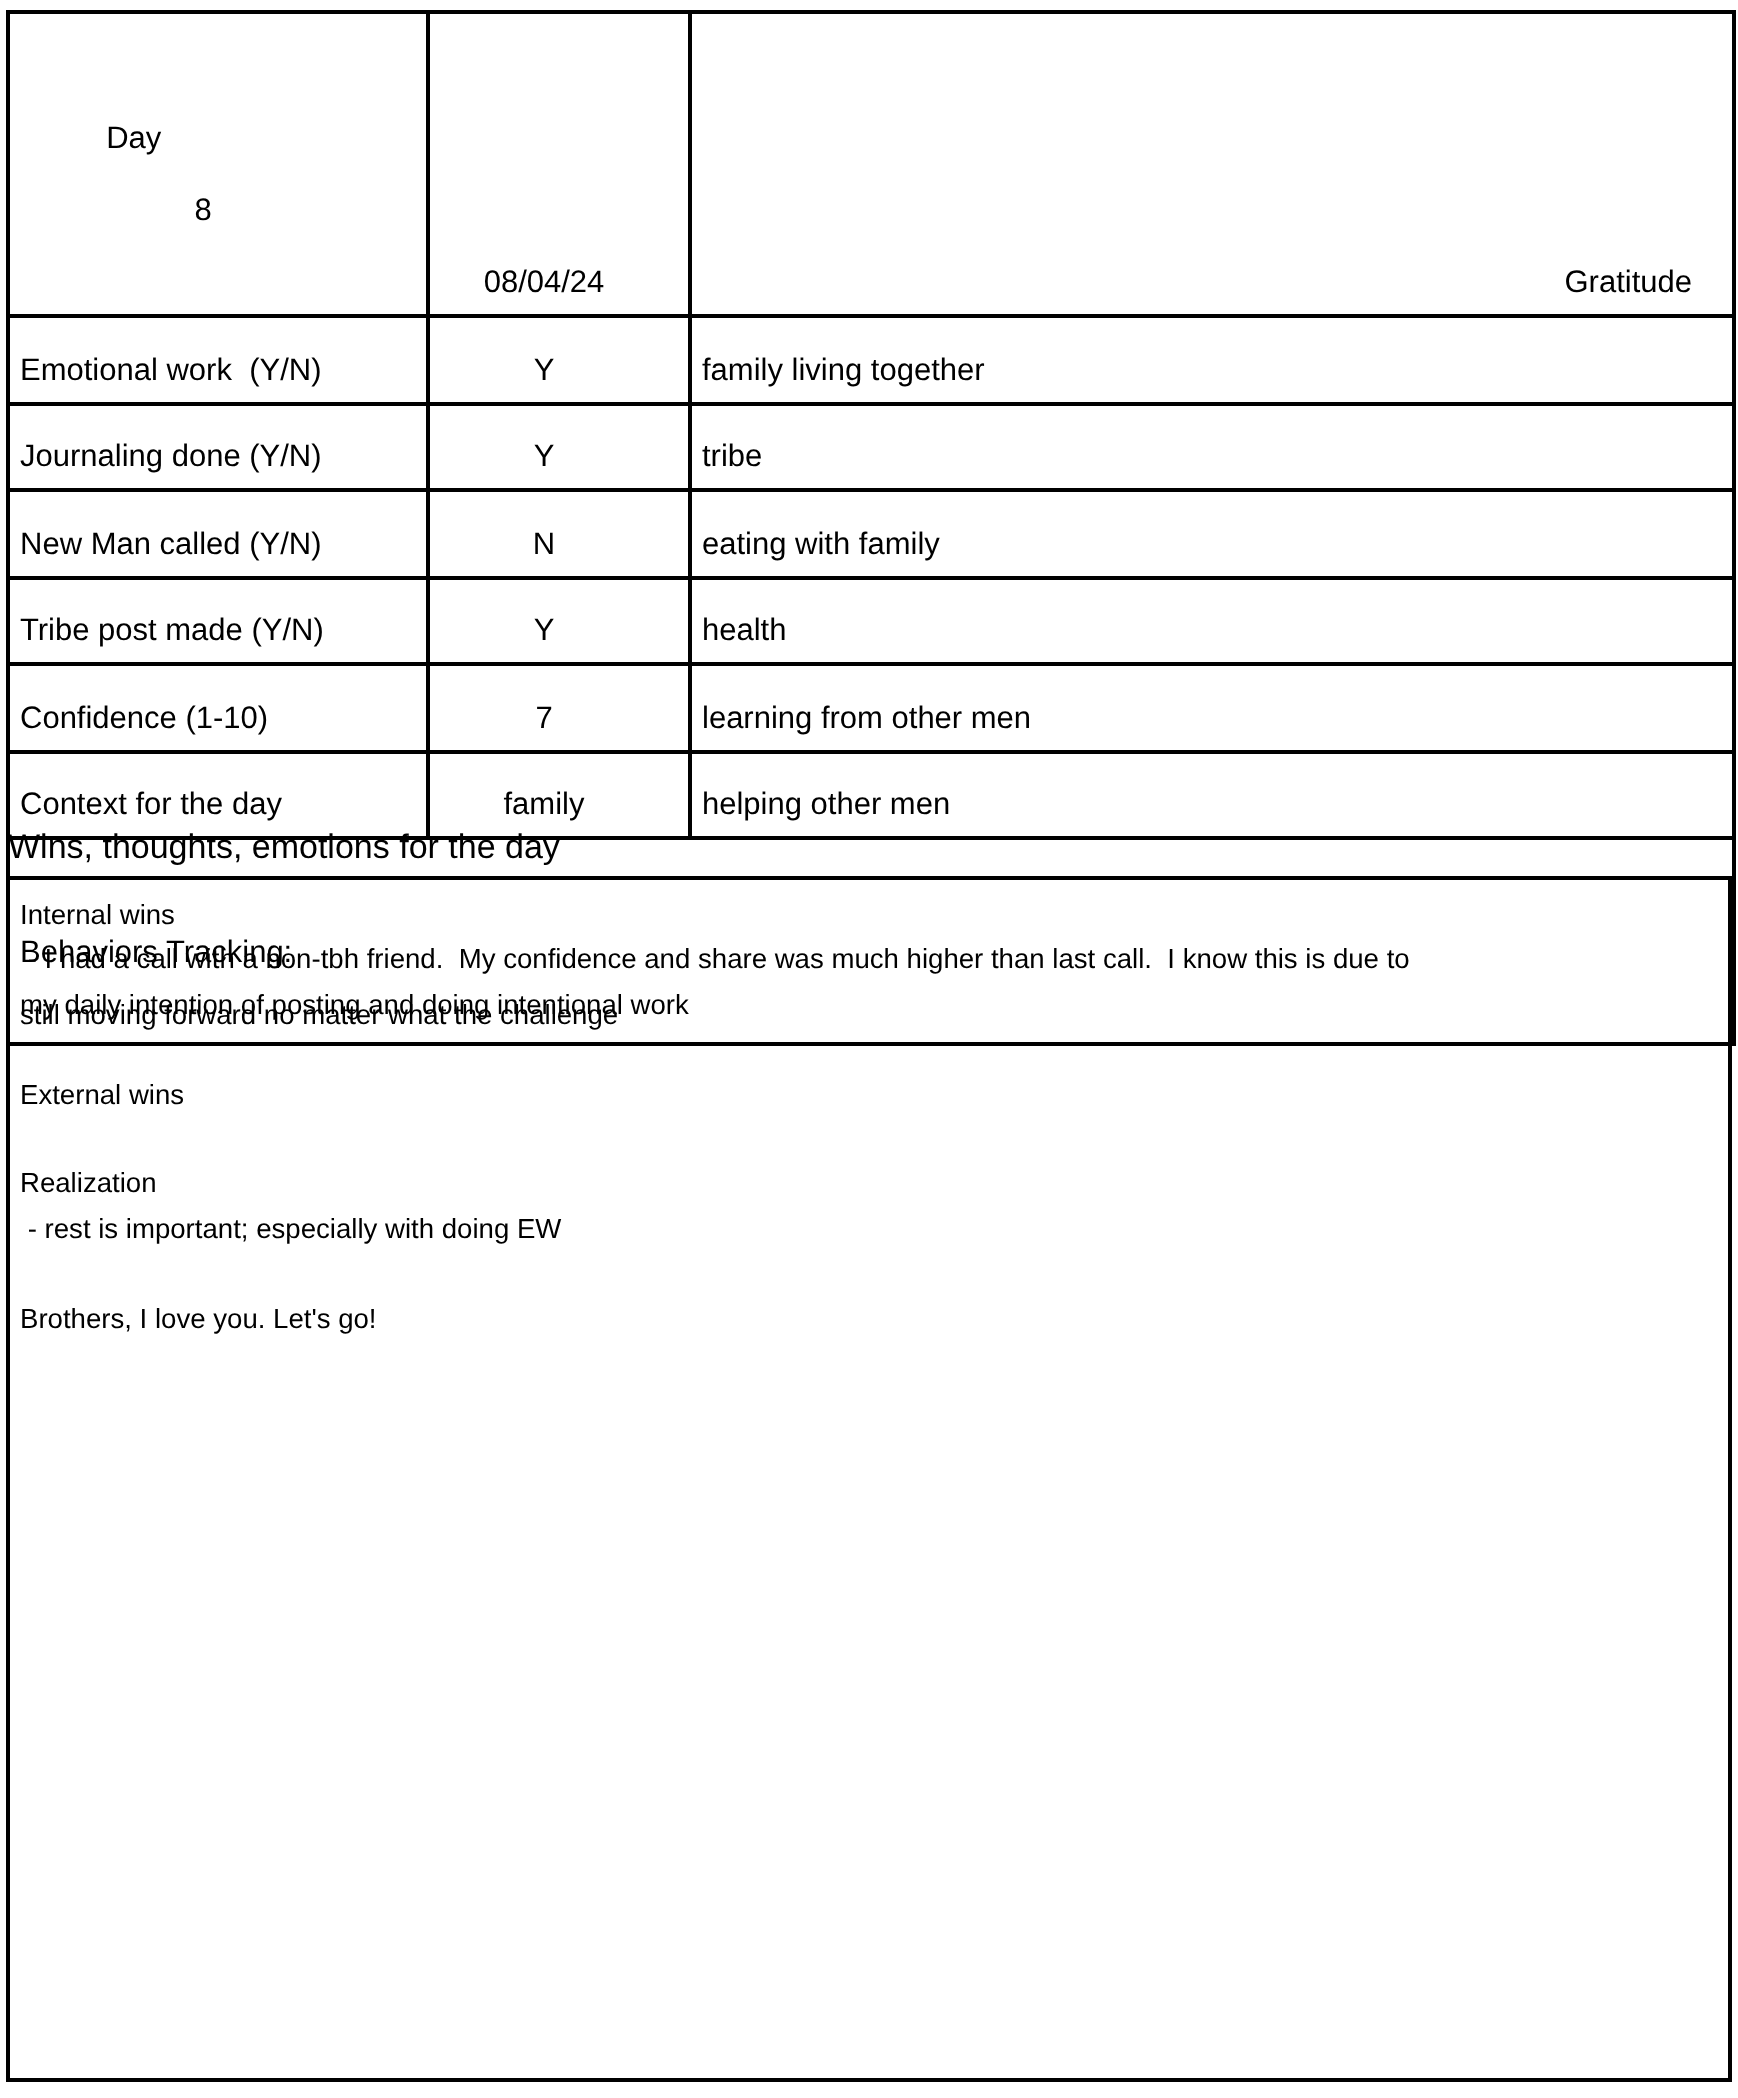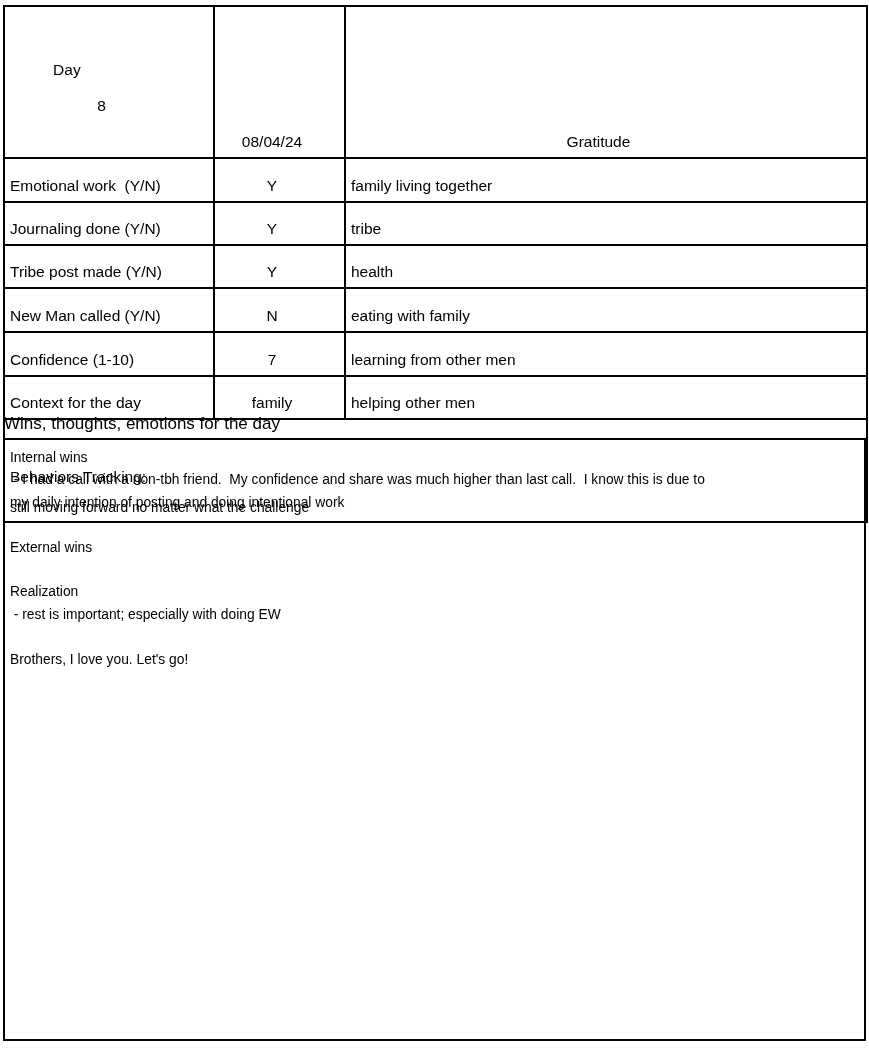--- a/index.html
+++ b/index.html
@@ -35,21 +35,21 @@
     font-size:15px;
     padding:0 2px 6px 2px;
   }
   td.c-grat {
     font-size:14.5px;
     padding:0 4px 7px 4px;
     border-radius:17px;
   }
   td.c-grat-header {
     border:none;
-    text-align:center;
+    text-align:right;
     font-size:15.5px;
     padding:0 4px 6px 4px;
     margin-left:28px;
   }
   .day-wrap { position:relative; width:100%; }
   .day-num {
     position:absolute;
     left:0; right:0;
     bottom:0;
     text-align:center;
@@ -113,29 +113,29 @@
     <tr style="height:44px">
       <td class="c-label">Emotional work  (Y/N)</td>
       <td class="c-value">Y</td>
       <td class="c-grat">family living together</td>
     </tr>
     <tr style="height:43px">
       <td class="c-label">Journaling done (Y/N)</td>
       <td class="c-value">Y</td>
       <td class="c-grat">tribe</td>
     </tr>
+    <tr style="height:44px">
+      <td class="c-label">New Man called (Y/N)</td>
+      <td class="c-value">N</td>
+      <td class="c-grat">eating with family</td>
+    </tr>
     <tr style="height:43px">
       <td class="c-label">Tribe post made (Y/N)</td>
       <td class="c-value">Y</td>
       <td class="c-grat">health</td>
-    </tr>
-    <tr style="height:44px">
-      <td class="c-label">New Man called (Y/N)</td>
-      <td class="c-value">N</td>
-      <td class="c-grat">eating with family</td>
     </tr>
     <tr style="height:44px">
       <td class="c-label">Confidence (1-10)</td>
       <td class="c-value">7</td>
       <td class="c-grat">learning from other men</td>
     </tr>
     <tr style="height:43px">
       <td class="c-label">Context for the day</td>
       <td class="c-value">family</td>
       <td class="c-grat">helping other men</td>

